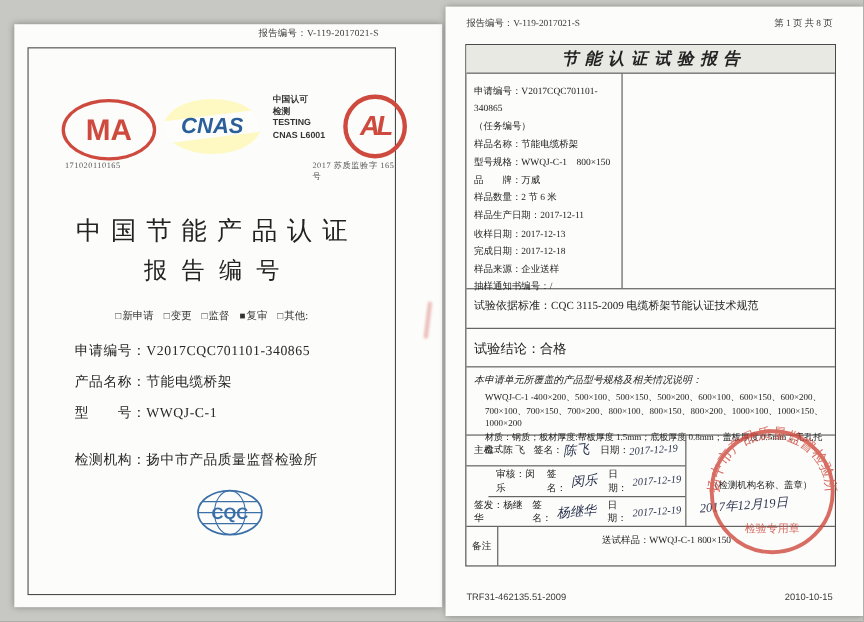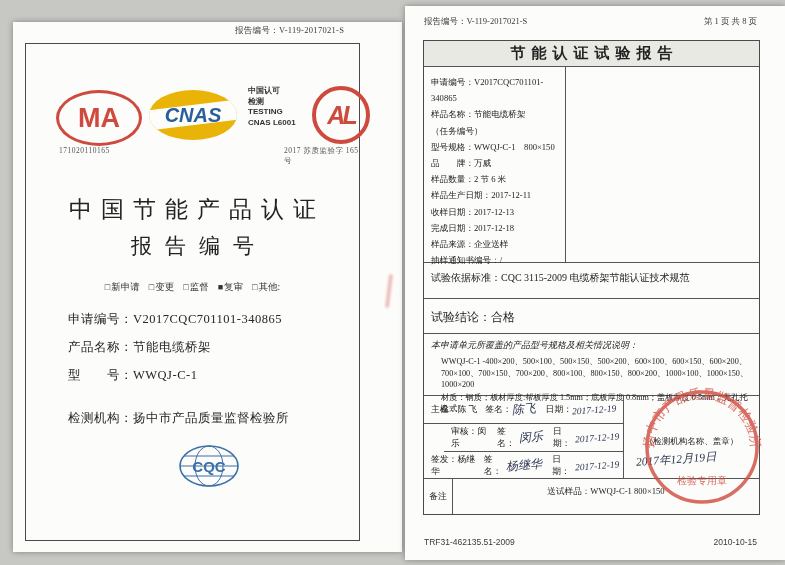--- a/index.html
+++ b/index.html
@@ -6,21 +6,21 @@
   .canvas{position:relative;width:785px;height:565px;background:#c7c7c3;overflow:hidden;
           font-family:"Liberation Serif","DejaVu Serif",serif;color:#2e2e2e;}
   .abs{position:absolute;}
   .page{position:absolute;background:#fcfcfa;box-shadow:0 0 6px rgba(0,0,0,.35);}
   
   .lp-frame{border:1px solid #4a4a4a;}
   .report-no{font-size:8.5px;color:#3a3a3a;letter-spacing:.3px;}
   .cma{border:3.5px solid #cf4a3e;border-radius:50%;display:flex;align-items:center;justify-content:center;}
   .cma span{color:#cf4a3e;font-weight:bold;font-size:27px;font-family:"Liberation Sans",sans-serif;letter-spacing:0px;}
   .logo-caption{font-size:7.5px;color:#555;letter-spacing:.5px;}
-  .cnas{border-radius:50%;background:#eab308;overflow:hidden;display:flex;align-items:center;justify-content:center;}
+  .cnas{border-radius:50%;background:#fef9c3;overflow:hidden;display:flex;align-items:center;justify-content:center;}
   .cnas .band{position:absolute;left:-4px;right:-4px;height:20px;background:#fdfdfb;transform:rotate(-7deg);}
   .cnas span{position:relative;color:#2a6099;font-weight:bold;font-style:italic;font-size:20px;font-family:"Liberation Sans",sans-serif;}
   .cnas-caption{font-size:8px;line-height:10.5px;color:#333;font-family:"Liberation Sans",sans-serif;font-weight:bold;}
   .cal{border:4px solid #cf4a3e;border-radius:50%;display:flex;align-items:center;justify-content:center;}
   .cal span{color:#cf4a3e;font-weight:bold;font-style:italic;font-size:25px;letter-spacing:-3px;font-family:"Liberation Sans",sans-serif;}
   .lp-title1{font-size:23px;letter-spacing:9px;padding-left:9px;text-align:center;color:#222;}
   .lp-title2{font-size:21px;letter-spacing:13px;padding-left:13px;text-align:center;color:#222;}
   .cb-row{display:flex;justify-content:center;gap:9px;font-size:9.5px;color:#333;}
   .cb-row .bx{margin-right:1px;font-size:9px;}
   .lp-field{font-size:12.5px;color:#262626;letter-spacing:.5px;}
@@ -116,27 +116,27 @@
       <div class="abs smudge" style="left:361px;top:230px;width:4px;height:34px;"></div>
     </div>
   </div>
 
   <div class="page" style="left:405px;top:6px;width:380px;height:554px;">
     <div class="abs rp-small" style="left:19px;top:10px;">报告编号：V-119-2017021-S</div>
     <div class="abs rp-small" style="right:28px;top:10px;">第 1 页 共 8 页</div>
 
     <div class="abs rtable" style="left:18px;top:34px;width:335px;height:473px;">
 
-      <div class="row rt-title" style="top:0;height:26px;">节能认证试验报告</div>
+      <div class="row rt-title" style="top:0;height:26px;font-style:italic;">节能认证试验报告</div>
 
       <div class="row" style="top:26px;height:196px;">
         <div class="info-left">
           <div>申请编号：V2017CQC701101-340865</div>
+          <div>（任务编号）</div>
           <div>样品名称：节能电缆桥架</div>
-          <div>（任务编号）</div>
           <div>型号规格：WWQJ-C-1　800×150</div>
           <div>品　　牌：万威</div>
           <div>样品数量：2 节 6 米</div>
           <div>样品生产日期：2017-12-11</div>
           <div>收样日期：2017-12-13</div>
           <div>完成日期：2017-12-18</div>
           <div>样品来源：企业送样</div>
           <div>抽样通知书编号：/</div>
         </div>
       </div>

